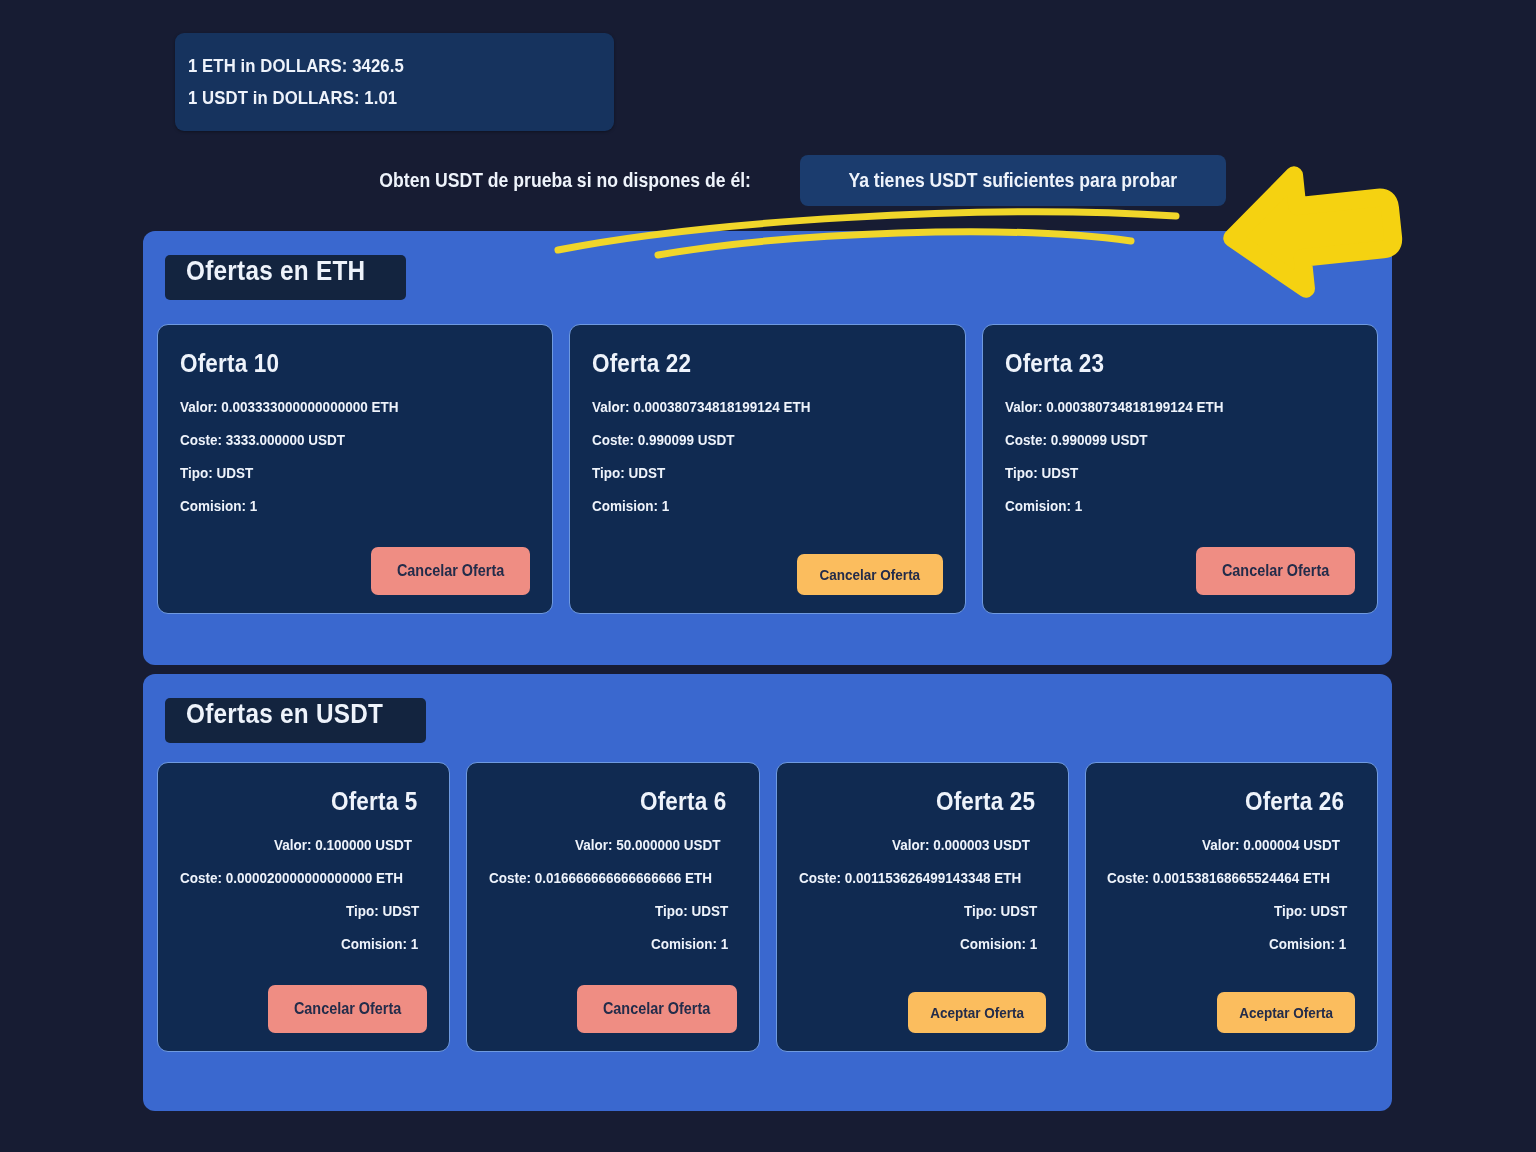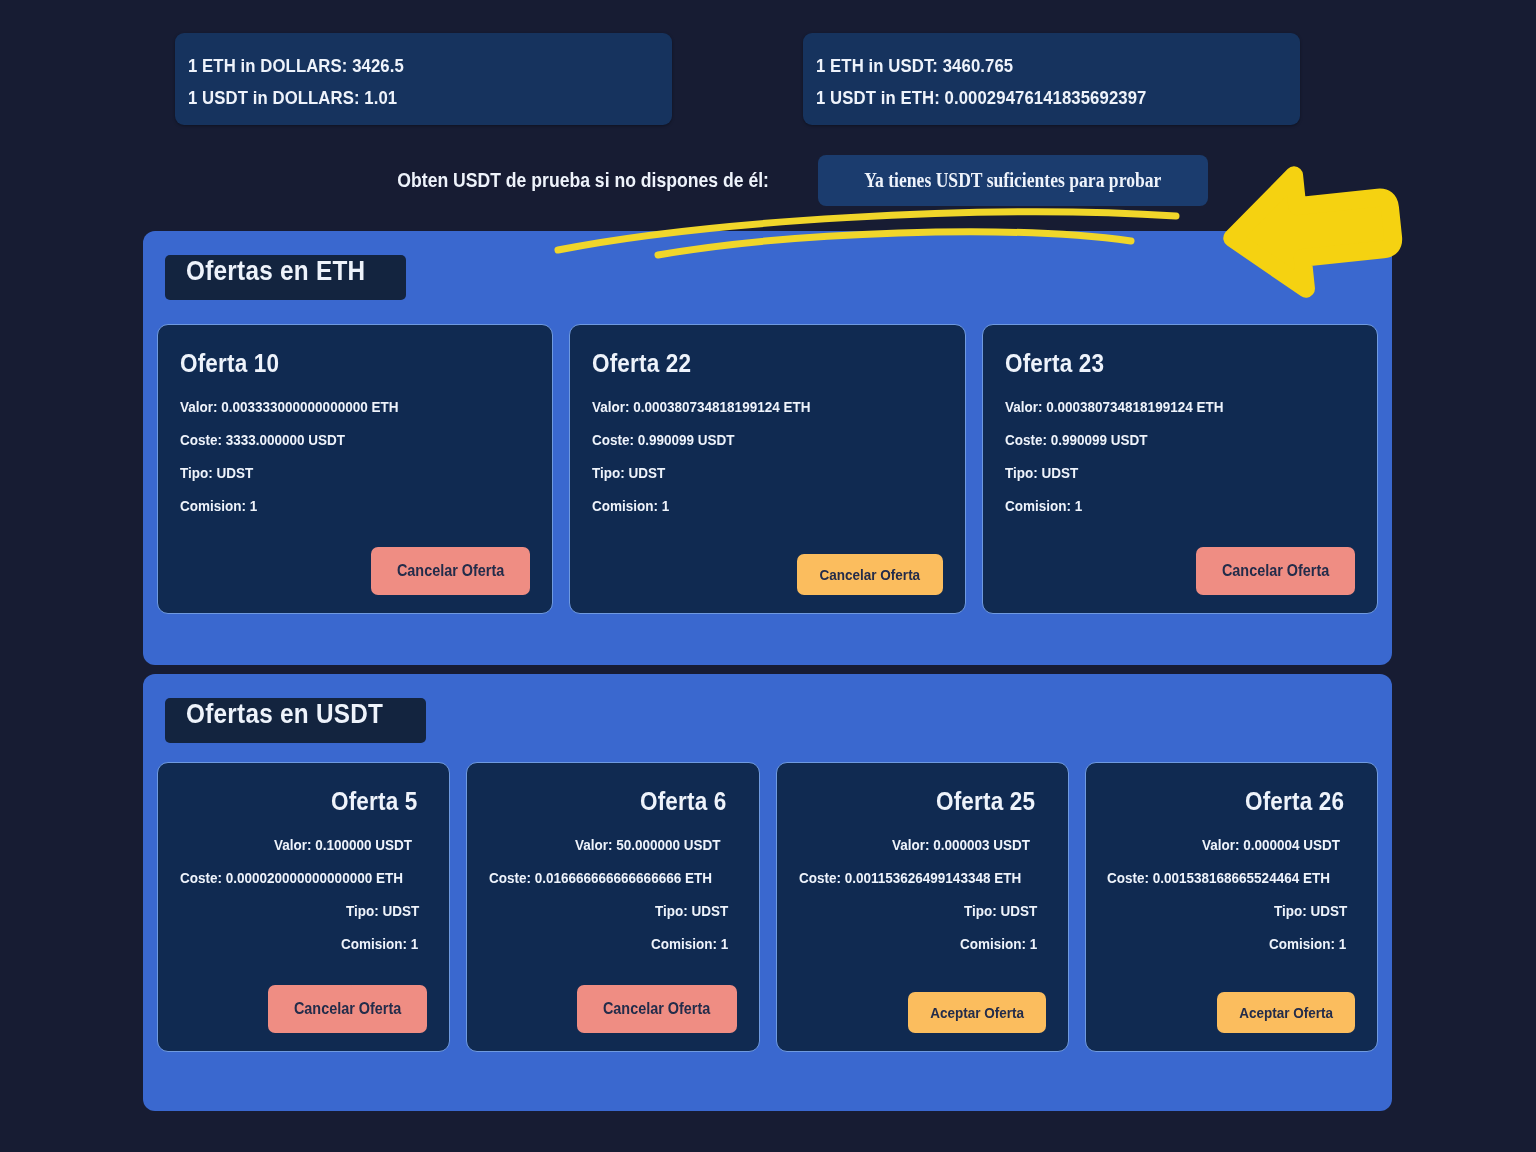--- a/index.html
+++ b/index.html
@@ -29,24 +29,24 @@
 
   
   .rates-row{
     position:absolute;
     top:33px; left:175px;
     width:1125px;
     display:flex;
     justify-content:space-between;
   }
   .rate-box{
-    width:497px;
+    width:439px;
     background:var(--infobox);
     border-radius:9px;
-    padding:17px 0 11px 13px;
+    padding:17px 0 17px 13px;
     box-shadow:0 1px 3px rgba(0,0,0,.35);
   }
   .rate-line{
     font-size:19px;
     font-weight:700;
     letter-spacing:.1px;
     line-height:1.68;
     transform:scaleX(.88);
     transform-origin:left center;
     white-space:nowrap;
@@ -65,21 +65,21 @@
     font-weight:700;
     transform:scaleX(.88);
     transform-origin:center;
     white-space:nowrap;
   }
   .faucet-btn{
     background:#1b3c6e;
     border:none;
     border-radius:8px;
     color:var(--text);
-    font-family:Liberation Serif, serif;
+    font-family:Liberation Sans, sans-serif;
     font-size:20px;
     font-weight:700;
     padding:14px 26px;
     cursor:pointer;
     white-space:nowrap;
   }
   .faucet-btn span{display:inline-block;transform:scaleX(.88);}
 
   
   .annotation{
@@ -181,24 +181,20 @@
 </style>
 </head>
 <body>
 
 <div class="page">
 
   <div class="rates-row">
     <div class="rate-box">
       <div class="rate-line">1 ETH in DOLLARS: 3426.5</div>
       <div class="rate-line">1 USDT in DOLLARS: 1.01</div>
-    </div>
-    <div class="rate-box">
-      <div class="rate-line">1 ETH in USDT: 3460.765</div>
-      <div class="rate-line">1 USDT in ETH: 0.00029476141835692397</div>
     </div>
   </div>
 
   <div class="faucet-row">
     <div class="faucet-label">Obten USDT de prueba si no dispones de él:</div>
     <button class="faucet-btn">
       <span>Ya tienes USDT suficientes para probar</span>
     </button>
   </div>
 

